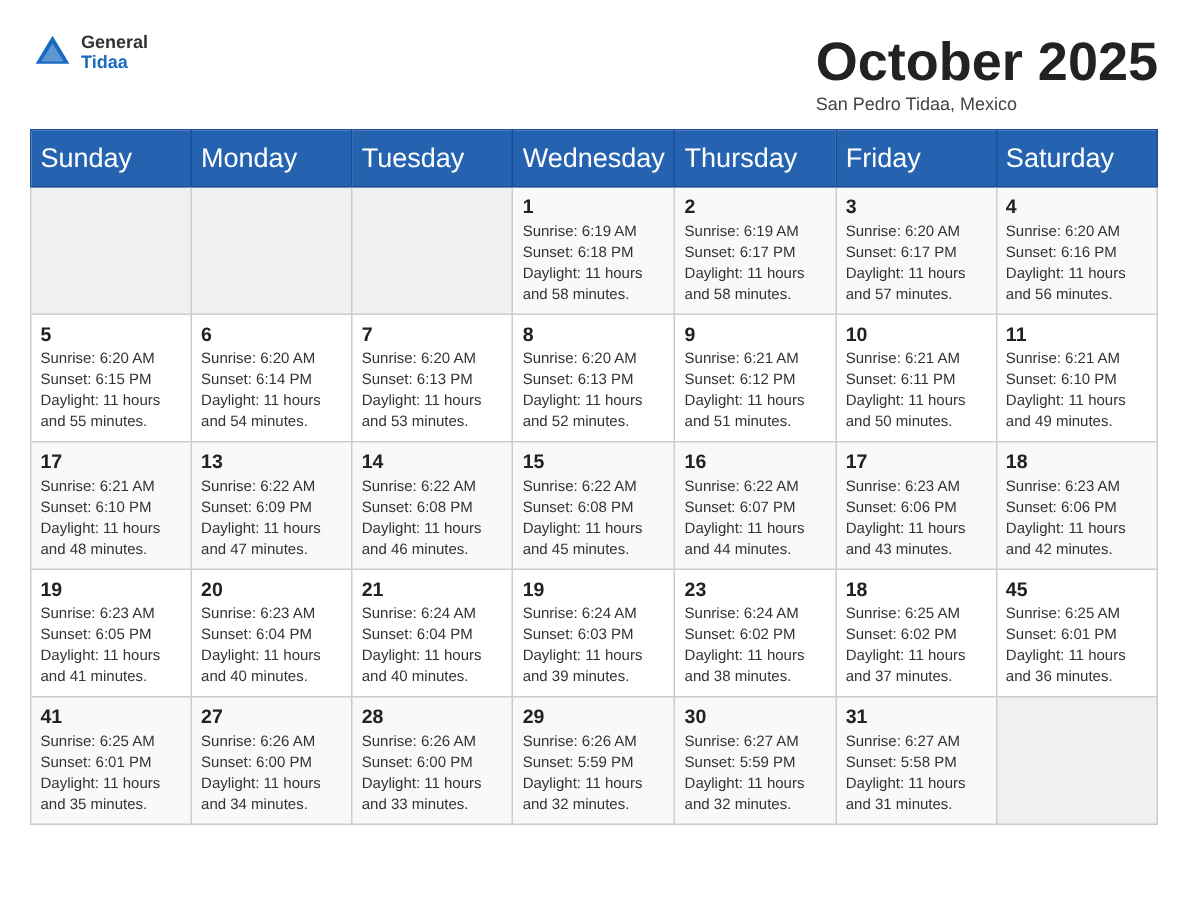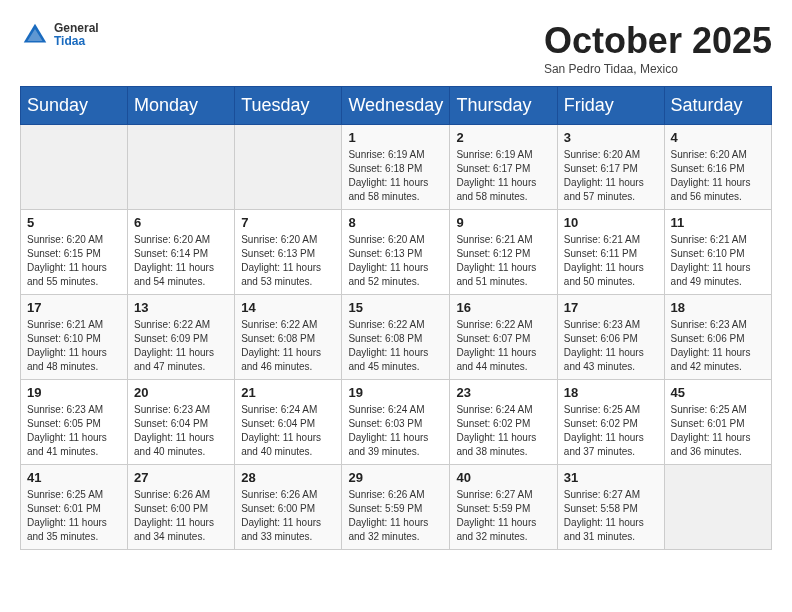--- a/index.html
+++ b/index.html
@@ -303,21 +303,21 @@
 Sunset: 6:00 PM
 Daylight: 11 hours and 33 minutes.</div>
         </td>
         <td>
           <span class="day-num">29</span>
           <div class="cell-text" style="white-space: pre-line;">Sunrise: 6:26 AM
 Sunset: 5:59 PM
 Daylight: 11 hours and 32 minutes.</div>
         </td>
         <td>
-          <span class="day-num">40</span>
+          <span class="day-num">30</span>
           <div class="cell-text" style="white-space: pre-line;">Sunrise: 6:27 AM
 Sunset: 5:59 PM
 Daylight: 11 hours and 32 minutes.</div>
         </td>
         <td>
           <span class="day-num">31</span>
           <div class="cell-text" style="white-space: pre-line;">Sunrise: 6:27 AM
 Sunset: 5:58 PM
 Daylight: 11 hours and 31 minutes.</div>
         </td>

